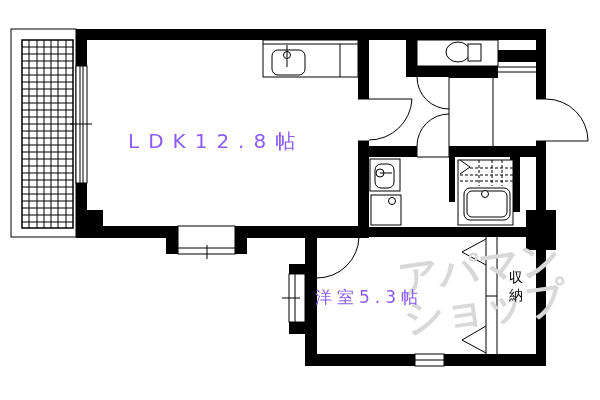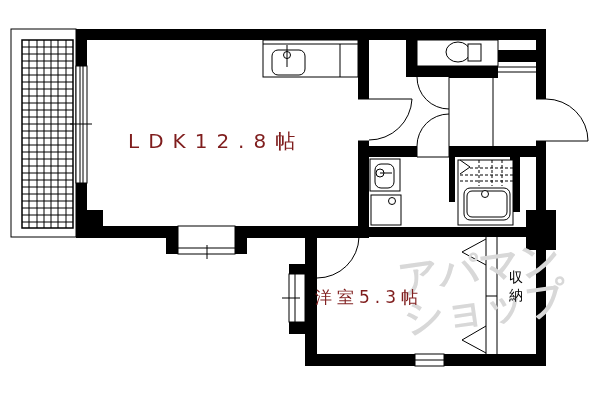--- a/index.html
+++ b/index.html
@@ -1,18 +1,18 @@
 <!DOCTYPE html>
 <html><head>
   <meta charset="utf-8">
   <style>
     html, body { margin: 0; padding: 0; background: #ffffff; }
     body { width: 600px; height: 400px; position: relative; overflow: hidden; font-family: "DejaVu Sans", sans-serif; }
     #plan { position: absolute; left: 0; top: 0; width: 600px; height: 400px; }
-    .room-label { position: absolute; color: #7f1d1d; white-space: nowrap; }
+    .room-label { position: absolute; color: #8b5cf6; white-space: nowrap; }
     .ldk-label { left: 128px; top: 128px; font-size: 20px; letter-spacing: 9px; }
     .bed-label { left: 315px; top: 286px; font-size: 17px; letter-spacing: 5px; }
     .storage-label { position: absolute; left: 507px; top: 268px; font-size: 14px; line-height: 18px; width: 18px; text-align: center; }
     .watermark { position: absolute; left: 400px; top: 245px; font-size: 40px; font-weight: bold; color: #d8d8d8; line-height: 40px; transform: rotate(-8deg); }
   </style>
 </head>
 <body>
 
 <svg id="plan" viewBox="0 0 600 400" xmlns="http://www.w3.org/2000/svg">
 

